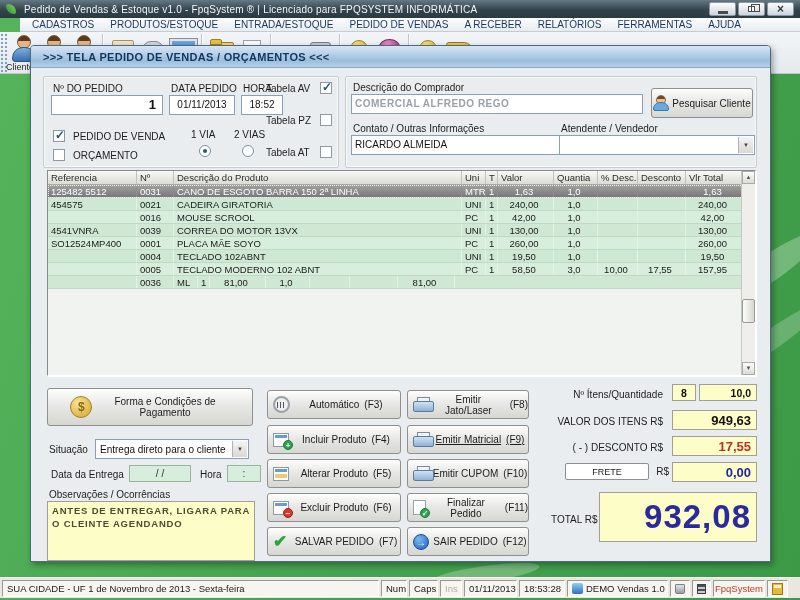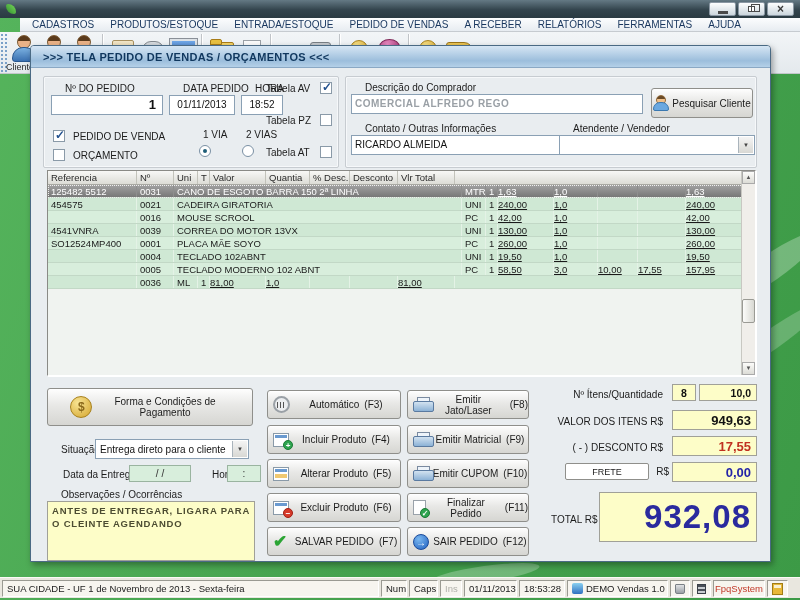--- a/index.html
+++ b/index.html
@@ -79,21 +79,21 @@
     box-shadow:2px 3px 6px rgba(0,0,0,.35); }
   .dialog-titlebar { height:22px; border-radius:3px 3px 0 0;
     background:linear-gradient(#d6e6f4,#9cbedc 70%,#b4d0e8);
     border-bottom:1px solid #8aa8c4; display:flex; align-items:center; padding-left:12px; }
   .dialog-title { font-size:11px; font-weight:bold; color:#10375e; letter-spacing:.3px; }
 
   .groupbox { position:absolute; border:1px solid #c7ccd1; border-radius:2px; box-shadow:0 0 0 1px #f6f8fa inset; }
   .gb-left  { left:12px; top:30px; width:296px; height:92px; }
   .gb-right { left:314px; top:30px; width:412px; height:92px; }
 
-  .lbl { position:absolute; font-size:10px; color:#1c1c1c; white-space:nowrap;margin-left:12px; }
+  .lbl { position:absolute; font-size:10px; color:#1c1c1c; white-space:nowrap; }
   .field { position:absolute; background:#fff; border:1px solid #8aa0b4; font-size:10px; color:#111;
     font-family:"Liberation Sans",sans-serif; padding:0 3px; }
   .field.center { text-align:center; }
   .field.num-big { text-align:right; font-size:13px; font-weight:bold; padding-right:6px; }
   .field.gray { color:#9aa0a6; font-weight:bold; letter-spacing:.5px; }
   .field.greenbg { background:#d8eedc; border:1px solid #9ab4a0; text-align:center; color:#333; }
 
   .cb-row { position:absolute; display:flex; align-items:center; gap:8px; cursor:default; }
   .cb { width:12px; height:12px; background:#fff; border:1px solid #8a9aa8; position:relative; flex:none; }
   .cb.checked::before { content:"✓"; position:absolute; left:1px; top:-3px; font-size:12px; font-weight:bold; color:#23518e; }
@@ -127,21 +127,21 @@
   .thead { display:flex; height:14px; background:linear-gradient(#f8f8f6,#dcdcd6);
     border-bottom:1px solid #a8a8a2; }
   .hcell { font-size:9.5px; color:#2a2a2a; padding:1px 0 0 3px; border-right:1px solid #c2c2ba;
     overflow:hidden; white-space:nowrap; }
   .trow { display:flex; height:13px; background:#d8eedc; border-bottom:1px solid #c2d8c6; cursor:default; }
   .trow.alt { background:#cfe8d4; }
   .trow.selected { background:linear-gradient(#a2a2a2,#787878); outline:1px dotted #f0f0f0; outline-offset:-1px; }
   .trow.selected .cell { color:#fff; border-right-color:#8e8e8e; }
   .cell { font-size:9.5px; color:#1a1a1a; padding:1px 0 0 3px; border-right:1px solid #e4f2e6;
     overflow:hidden; white-space:nowrap; }
-  .cell.num { text-align:left; padding-right:3px; padding-left:0;text-decoration:underline; }
+  .cell.num { text-align:center; padding-right:3px; padding-left:0; }
   .c-ref{width:89px} .c-num{width:37px} .c-desc{width:288px} .c-uni{width:24px} .c-t{width:12px}
   .c-valor{width:56px} .c-qtd{width:44px} .c-pdesc{width:40px} .c-desconto{width:48px} .c-total{width:57px}
   .vscroll { position:absolute; right:0; top:0; width:14px; height:100%; background:#f0eeea; border-left:1px solid #c8c8c2; }
   .vs-btn { position:absolute; left:0; width:13px; height:13px; background:linear-gradient(#fcfcfa,#dcdcd6);
     border:1px solid #aaa; text-align:center; }
   .vs-btn.up { top:0; } .vs-btn.down { bottom:0; }
   .vs-btn.up::before { content:"▲"; font-size:6px; color:#555; position:relative; top:-3px; }
   .vs-btn.down::before { content:"▼"; font-size:6px; color:#555; position:relative; top:-3px; }
   .vs-thumb { position:absolute; left:0; top:128px; width:13px; height:24px;
     background:linear-gradient(90deg,#fcfcfa,#d8d8d2); border:1px solid #9a9a94; border-radius:2px; }
@@ -224,20 +224,21 @@
 <body>
 
 <div class="screen">
 
   <div class="swoosh s1"></div>
   <div class="swoosh s2"></div>
   <div class="swoosh s3"></div>
 
   <div class="titlebar">
     <span class="app-icon"></span>
+    <span class="title-text">Pedido de Vendas &amp; Estoque v1.0 - FpqSystem ® | Licenciado para  FPQSYSTEM INFORMÁTICA</span>
     <span class="win-controls">
       <span class="win-btn">
           <span class="g-min"></span>
         </span>
       <span class="win-btn">
           <span class="g-rst"></span>
         </span>
       <span class="win-btn"><span class="g-cls"></span></span>
     </span>
   </div>
@@ -330,20 +331,21 @@
     <span class="lbl" style="left:530px;top:77px;">Atendente / Vendedor</span>
     <div class="select" style="left:528px;top:89px;width:196px;height:20px;">
       <span></span>
       <span class="arrow-box"></span>
     </div>
 
     <div class="ptable">
       <div class="thead">
           <span class="hcell c-ref">Referencia</span>
           <span class="hcell c-num">Nº</span>
+          <span class="hcell c-desc">Descrição do Produto</span>
           <span class="hcell c-uni">Uni</span>
           <span class="hcell c-t">T</span>
           <span class="hcell c-valor">Valor</span>
           <span class="hcell c-qtd">Quantia</span>
           <span class="hcell c-pdesc">% Desc.</span>
           <span class="hcell c-desconto">Desconto</span>
           <span class="hcell c-total">Vlr Total</span>
         </div>
       <div>
           <div class="trow selected">
@@ -495,21 +497,21 @@
           <span>SALVAR PEDIDO</span>
           <span>(F7)</span>
         </button>
       </div>
     <div>
         <button class="btn act-btn col-b" style="top: 344px;">
           <span class="act-ic ic-printer"></span>
           <span>Emitir Jato/Laser</span>
           <span>(F8)</span>
         </button>
-        <button class="btn act-btn col-b" style="top: 379px;">
+        <button class="btn act-btn col-b" style="top: 379px; text-decoration: underline;">
           <span class="act-ic ic-printer"></span>
           <span>Emitir Matricial</span>
           <span>(F9)</span>
         </button>
         <button class="btn act-btn col-b" style="top: 413px;">
           <span class="act-ic ic-printer"></span>
           <span>Emitir CUPOM</span>
           <span>(F10)</span>
         </button>
         <button class="btn act-btn col-b" style="top: 447px;">

